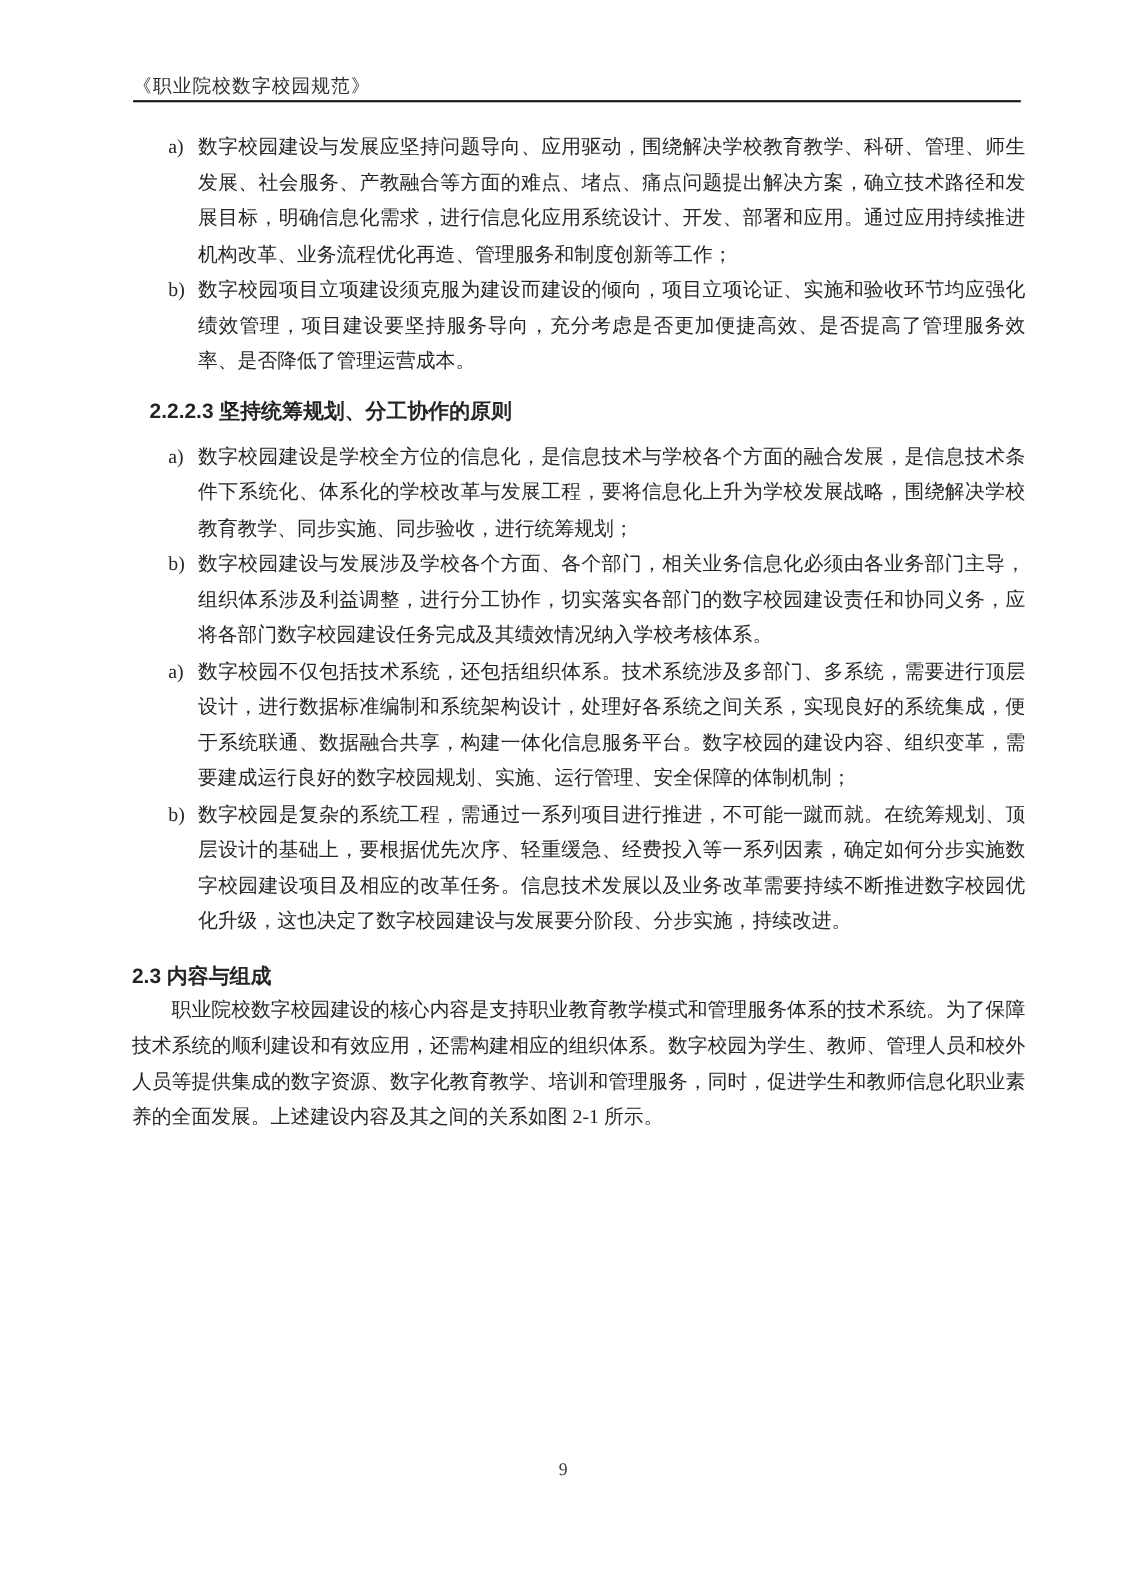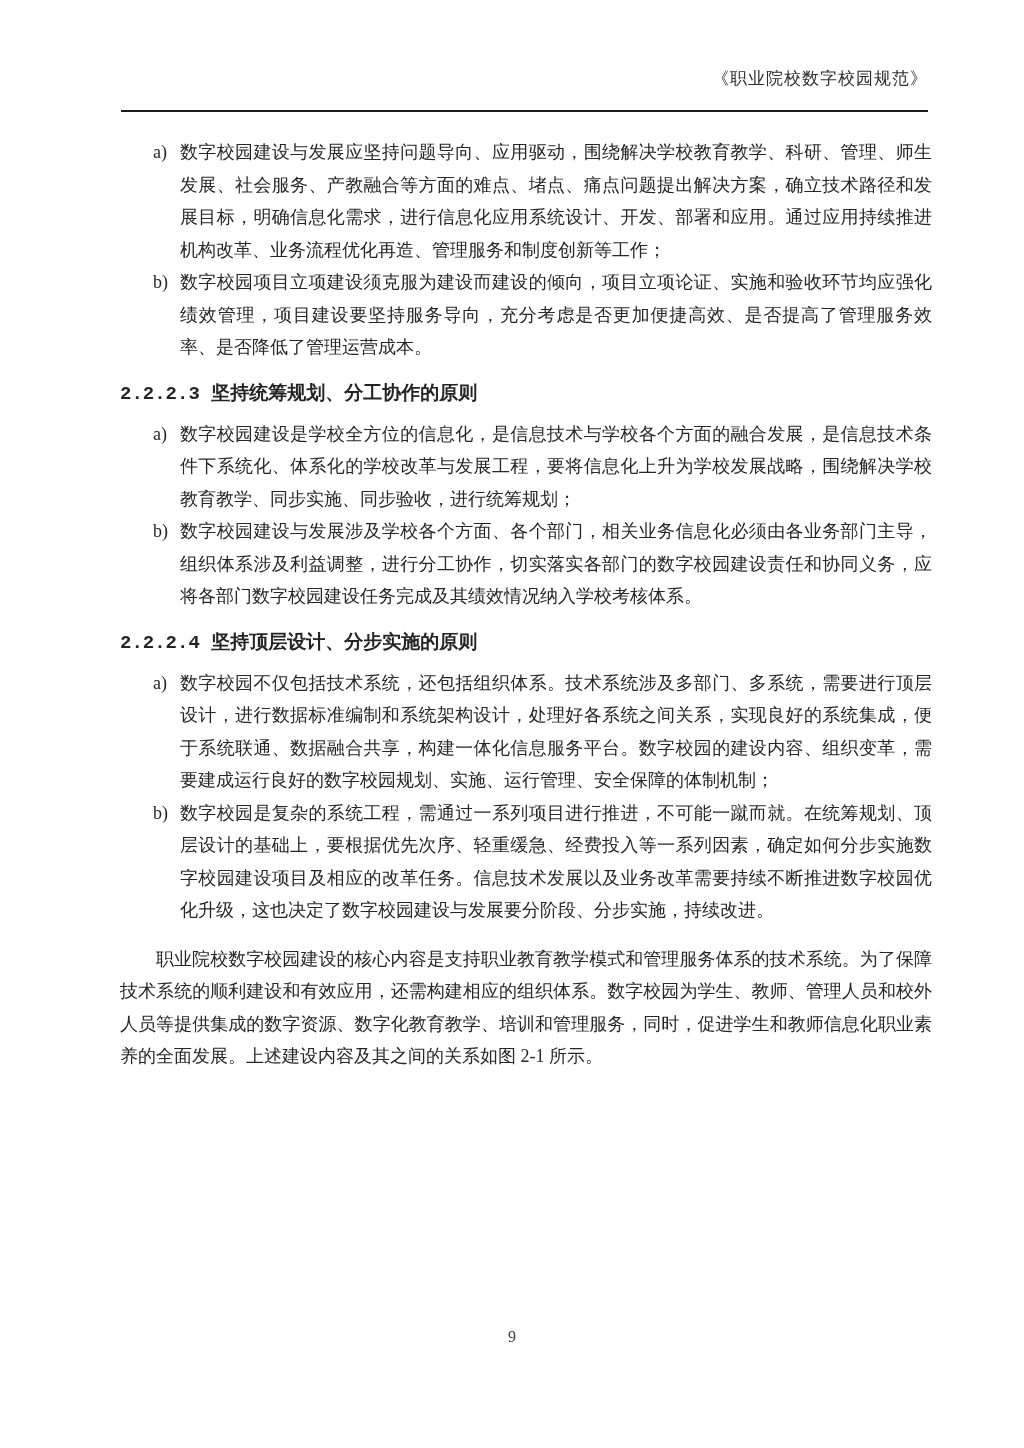--- a/index.html
+++ b/index.html
@@ -14,22 +14,21 @@
     background: #ffffff;
     color: #262626;
     font-family: "Liberation Serif", "DejaVu Serif", serif;
     overflow: hidden;
   }
   
   .header-wrap {
     margin: 68px 0 0 121px;
     width: 807px;
     border-bottom: 2px solid #1c1c1c;
-    padding-bottom: 21px;
-    text-align: right;
+    padding-bottom: 2px;
   }
   .header-title {
     font-size: 17px;
     line-height: 21px;
     color: #2d2d2d;
     letter-spacing: 1px;
   }
   
   .content {
     margin-left: 120px;
@@ -52,42 +51,42 @@
   }
   .li-text {
     flex: 1;
     font-size: 18px;
     line-height: 32.5px;
     text-align: justify;
     text-justify: inter-character;
     font-family: Liberation Serif, serif;
   }
   .h-sub {
-    font-family: Liberation Mono, monospace;
+    font-family: Liberation Sans, sans-serif;
     font-size: 19px;
     font-weight: 700;
     color: #242424;
-    margin: 17px 0 11px 0;
+    margin: 17px 0 11px 16px;
     line-height: 26px;
   }
   .h-main {
     font-family: "Liberation Sans", "DejaVu Sans", sans-serif;
     font-size: 19px;
     font-weight: 700;
     color: #242424;
     margin: 22px 0 0 0;
     line-height: 26px;
   }
   .para {
     font-size: 18px;
     line-height: 32.5px;
     text-align: justify;
     text-justify: inter-character;
     text-indent: 2em;
-    margin: 16px 0 0 0;
+    margin: 0 0 0 0;
   }
   
   .footer {
     position: absolute;
     bottom: 102px;
     left: 0;
     width: 100%;
     text-align: center;
   }
   .page-number {
@@ -125,33 +124,35 @@
           <div class="li-text">数字校园建设是学校全方位的信息化，是信息技术与学校各个方面的融合发展，是信息技术条件下系统化、体系化的学校改革与发展工程，要将信息化上升为学校发展战略，围绕解决学校教育教学、同步实施、同步验收，进行统筹规划；</div>
         </div>
         <div class="list-item">
           <span class="li-label">b)</span>
           <div class="li-text">数字校园建设与发展涉及学校各个方面、各个部门，相关业务信息化必须由各业务部门主导，组织体系涉及利益调整，进行分工协作，切实落实各部门的数字校园建设责任和协同义务，应将各部门数字校园建设任务完成及其绩效情况纳入学校考核体系。</div>
         </div>
       </div>
     </section>
 
     <section>
-      <h3 class="h-sub">2.2.2.4 坚持顶层设计、分步实施的原则</h3>
       <div class="list">
         <div class="list-item">
           <span class="li-label">a)</span>
           <div class="li-text">数字校园不仅包括技术系统，还包括组织体系。技术系统涉及多部门、多系统，需要进行顶层设计，进行数据标准编制和系统架构设计，处理好各系统之间关系，实现良好的系统集成，便于系统联通、数据融合共享，构建一体化信息服务平台。数字校园的建设内容、组织变革，需要建成运行良好的数字校园规划、实施、运行管理、安全保障的体制机制；</div>
         </div>
         <div class="list-item">
           <span class="li-label">b)</span>
           <div class="li-text">数字校园是复杂的系统工程，需通过一系列项目进行推进，不可能一蹴而就。在统筹规划、顶层设计的基础上，要根据优先次序、轻重缓急、经费投入等一系列因素，确定如何分步实施数字校园建设项目及相应的改革任务。信息技术发展以及业务改革需要持续不断推进数字校园优化升级，这也决定了数字校园建设与发展要分阶段、分步实施，持续改进。</div>
         </div>
       </div>
     </section>
 
+    <section>
+      <h2 class="h-main">2.3 内容与组成</h2>
+    </section>
 
     <section>
       <p class="para">职业院校数字校园建设的核心内容是支持职业教育教学模式和管理服务体系的技术系统。为了保障技术系统的顺利建设和有效应用，还需构建相应的组织体系。数字校园为学生、教师、管理人员和校外人员等提供集成的数字资源、数字化教育教学、培训和管理服务，同时，促进学生和教师信息化职业素养的全面发展。上述建设内容及其之间的关系如图 2-1 所示。</p>
     </section>
 
   </div>
 
   <div class="footer">
     <span class="page-number">9</span>
   </div>

